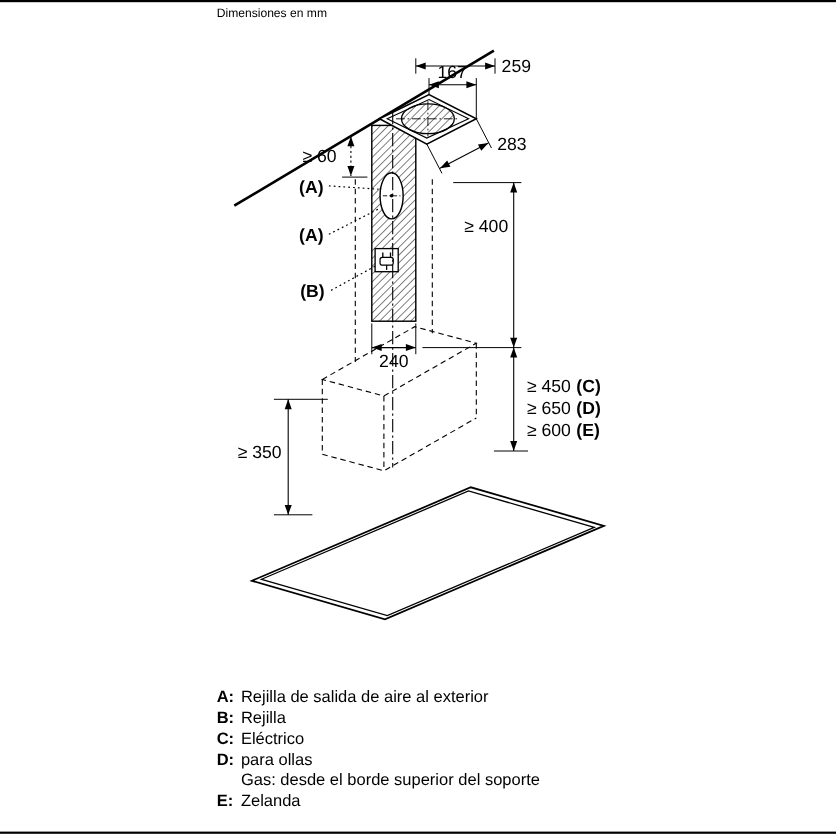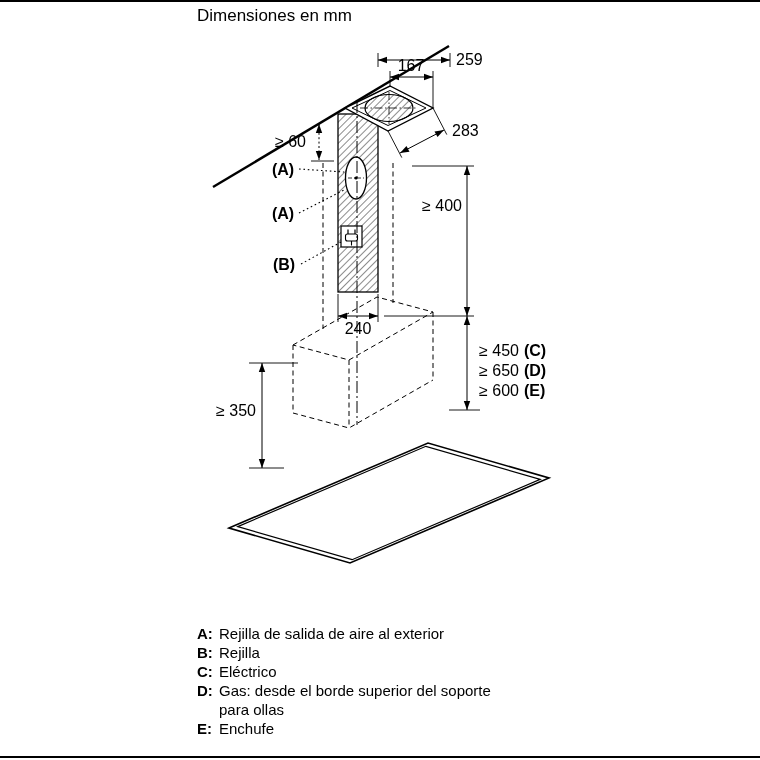--- a/index.html
+++ b/index.html
@@ -1,21 +1,21 @@
 <!DOCTYPE html>
 <html><head>
 <meta charset="utf-8">
 <style>
   html,body{margin:0;padding:0;}
   body{width:760px;height:760px;background:#fff;position:relative;overflow:hidden;
        font-family:"Liberation Sans",sans-serif;color:#000;}
   .rule{position:absolute;left:0;width:760px;background:#000;}
   .rule-top{top:0;height:1.5px;}
   .rule-bottom{top:756px;height:1.5px;}
-  .title{position:absolute;left:197px;top:6px;font-size:17px;}
+  .title{position:absolute;left:197px;top:6px;font-size:11px;}
   svg.diagram{position:absolute;left:0;top:0;}
   svg.diagram text{font-family:"Liberation Sans",sans-serif;font-size:16px;fill:#000;}
   svg.diagram .bold{font-weight:bold;}
   .legend{position:absolute;left:197px;top:624px;font-size:15px;line-height:19px;}
   .legend-item{display:flex;}
   .legend-key{font-weight:bold;width:22px;flex:none;}
   .legend-lines span{display:block;}
 </style>
 </head>
 <body>
@@ -186,23 +186,23 @@
   <div class="legend-item">
     <span class="legend-key">C:</span>
     <span class="legend-lines">
       <span>Eléctrico</span>
       <span></span>
     </span>
   </div>
   <div class="legend-item">
     <span class="legend-key">D:</span>
     <span class="legend-lines">
+      <span>para ollas</span>
       <span>Gas: desde el borde superior del soporte</span>
-      <span>para ollas</span>
     </span>
   </div>
   <div class="legend-item">
     <span class="legend-key">E:</span>
     <span class="legend-lines">
-      <span>Enchufe</span>
+      <span>Zelanda</span>
     </span>
   </div>
 </div>
 
 </body></html>

